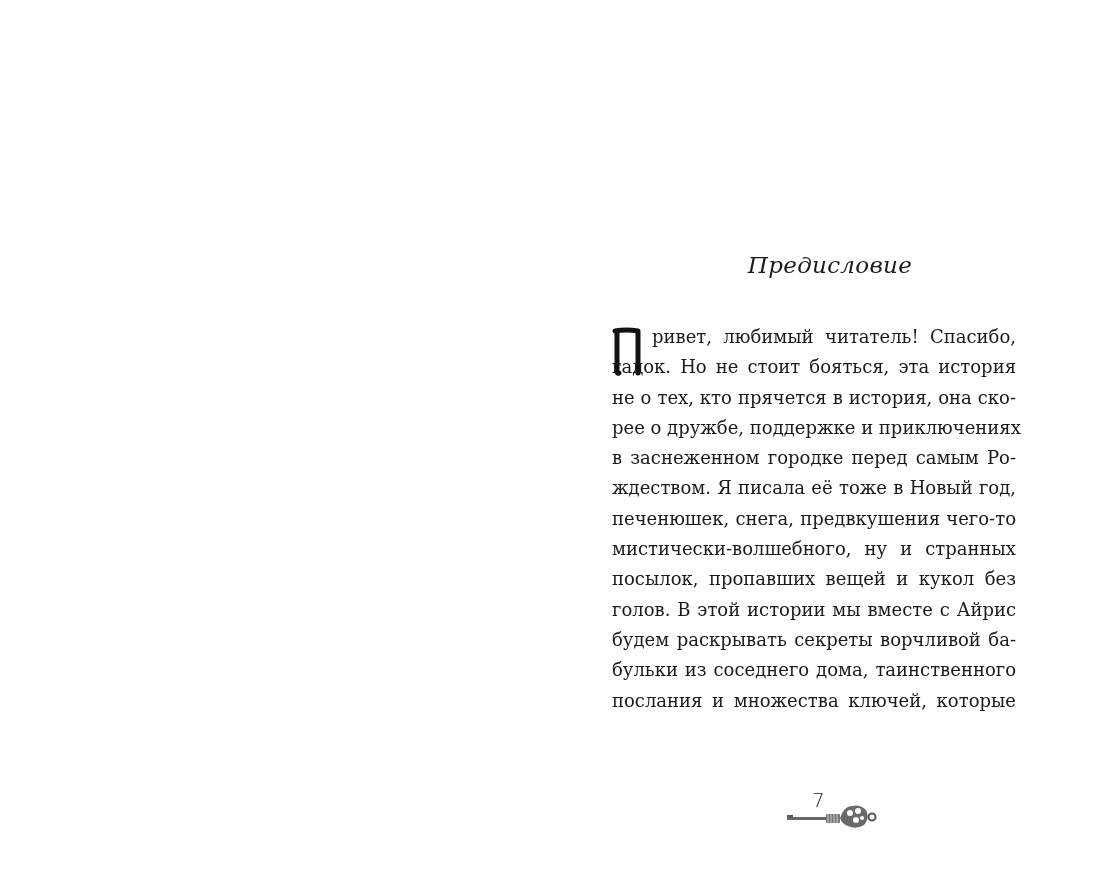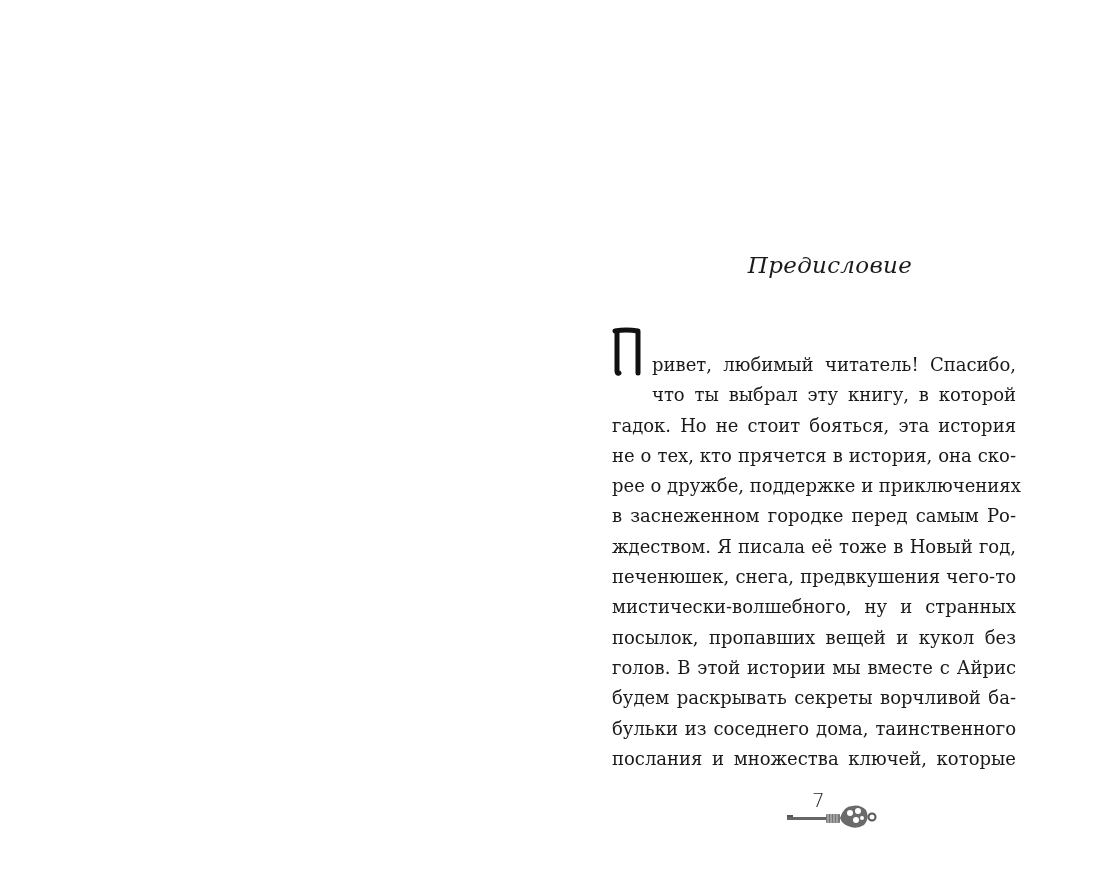--- a/index.html
+++ b/index.html
@@ -4,21 +4,21 @@
 <style>
   html, body { margin: 0; padding: 0; background: #ffffff; }
   body { width: 1100px; height: 880px; position: relative; overflow: hidden; font-family: "DejaVu Serif", serif; color: #1a1a1a; }
   .page { position: absolute; left: 0; top: 0; width: 1100px; height: 668px; }
   .heading {
     position: absolute; left: 700px; top: 252px; width: 260px; text-align: center;
     font-family: "DejaVu Serif", serif; font-style: italic; font-size: 23px; color: #1a1a1a;
     letter-spacing: 0.3px;
   }
   .body-text {
-    position: absolute; left: 612px; top: 322px; width: 404px; margin-top: 28px;
+    position: absolute; left: 612px; top: 322px; width: 404px;
   }
   .line {
     font-family: "DejaVu Serif", serif; font-size: 18px; line-height: 30.3px; height: 30.3px;
     white-space: nowrap; text-align: justify; text-align-last: justify; color: #1a1a1a;
   }
   .line.indent { padding-left: 40px; }
   .dropcap {
     position: absolute; left: 612px; top: 327px; width: 30px; height: 50px;
   }
   .footer {
@@ -36,21 +36,20 @@
   <div class="heading">Предисловие</div>
 
   <div class="dropcap">
     <svg width="30" height="50" viewBox="0 0 30 50">
       <path d="M3 4 Q14 2 26 4 L26 46 M5 4 L5 44 Q5 47 7 46" fill="none" stroke="#111" stroke-width="5" stroke-linecap="round" stroke-linejoin="round"></path>
     </svg>
   </div>
 
   <div class="body-text">
     <div class="line indent">ривет, любимый читатель! Спасибо,</div>
-    <div class="line indent">что ты выбрал эту книгу, в которой</div>
     <div class="line">гадок. Но не стоит бояться, эта история</div>
     <div class="line">не о тех, кто прячется в история, она ско-</div>
     <div class="line">рее о дружбе, поддержке и приключениях</div>
     <div class="line">в заснеженном городке перед самым Ро-</div>
     <div class="line">ждеством. Я писала её тоже в Новый год,</div>
     <div class="line">печенюшек, снега, предвкушения чего-то</div>
     <div class="line">мистически-волшебного, ну и странных</div>
     <div class="line">посылок, пропавших вещей и кукол без</div>
     <div class="line">голов. В этой истории мы вместе с Айрис</div>
     <div class="line">будем раскрывать секреты ворчливой ба-</div>

